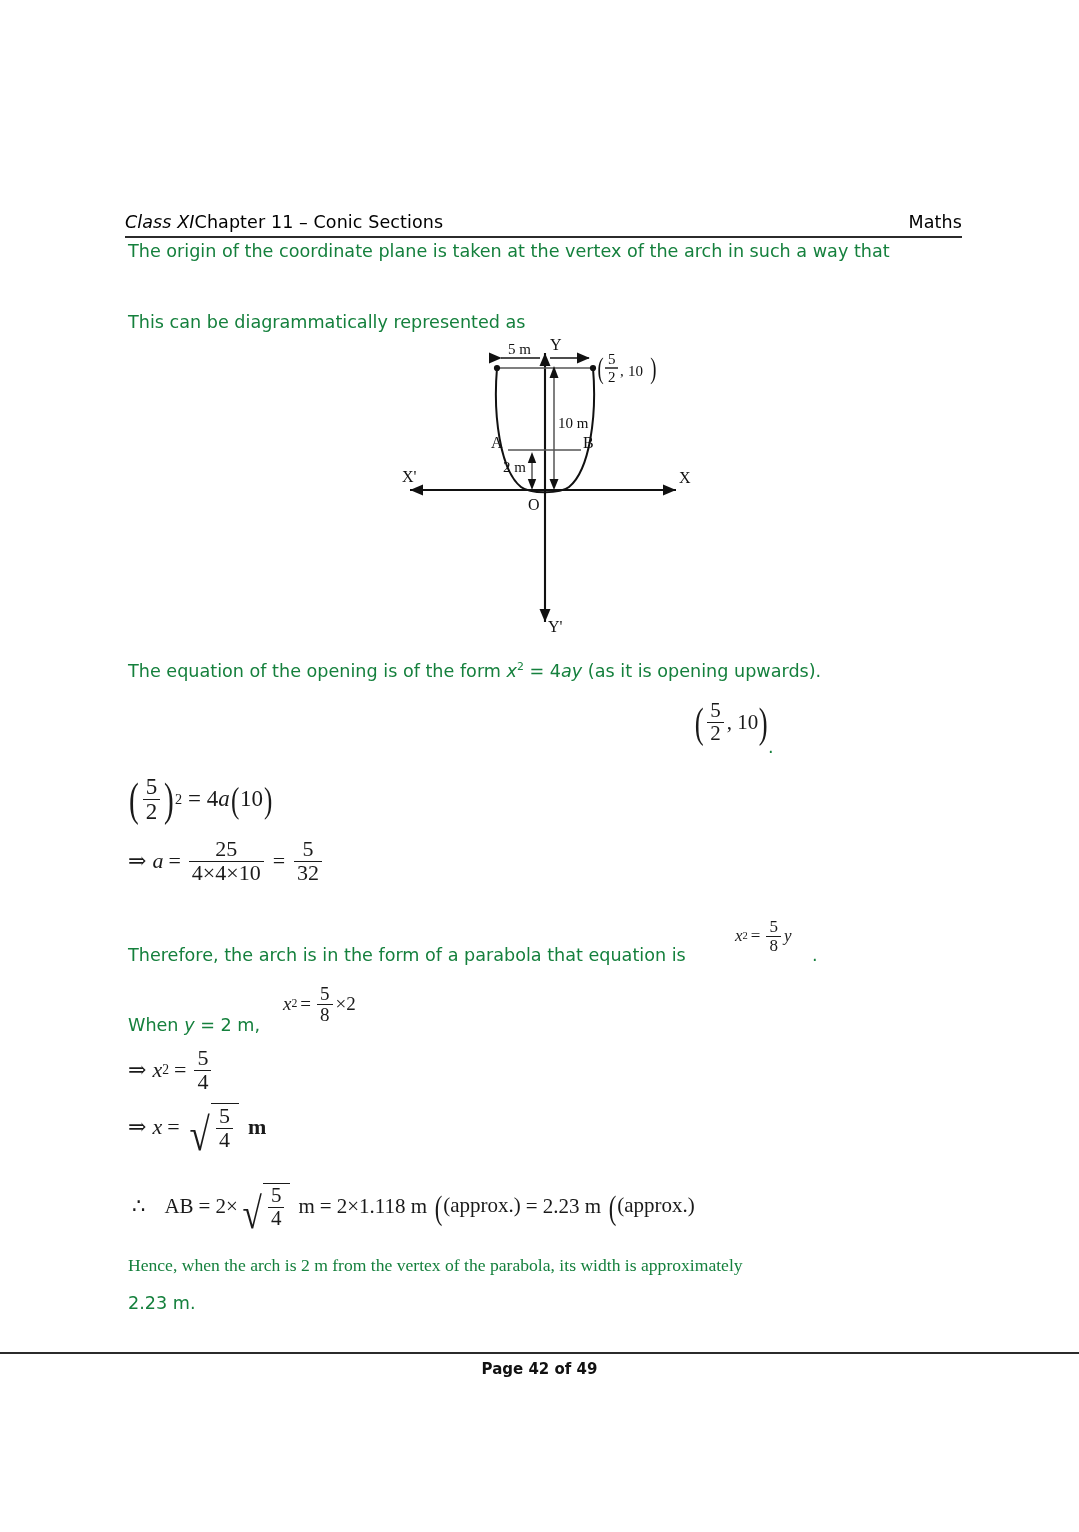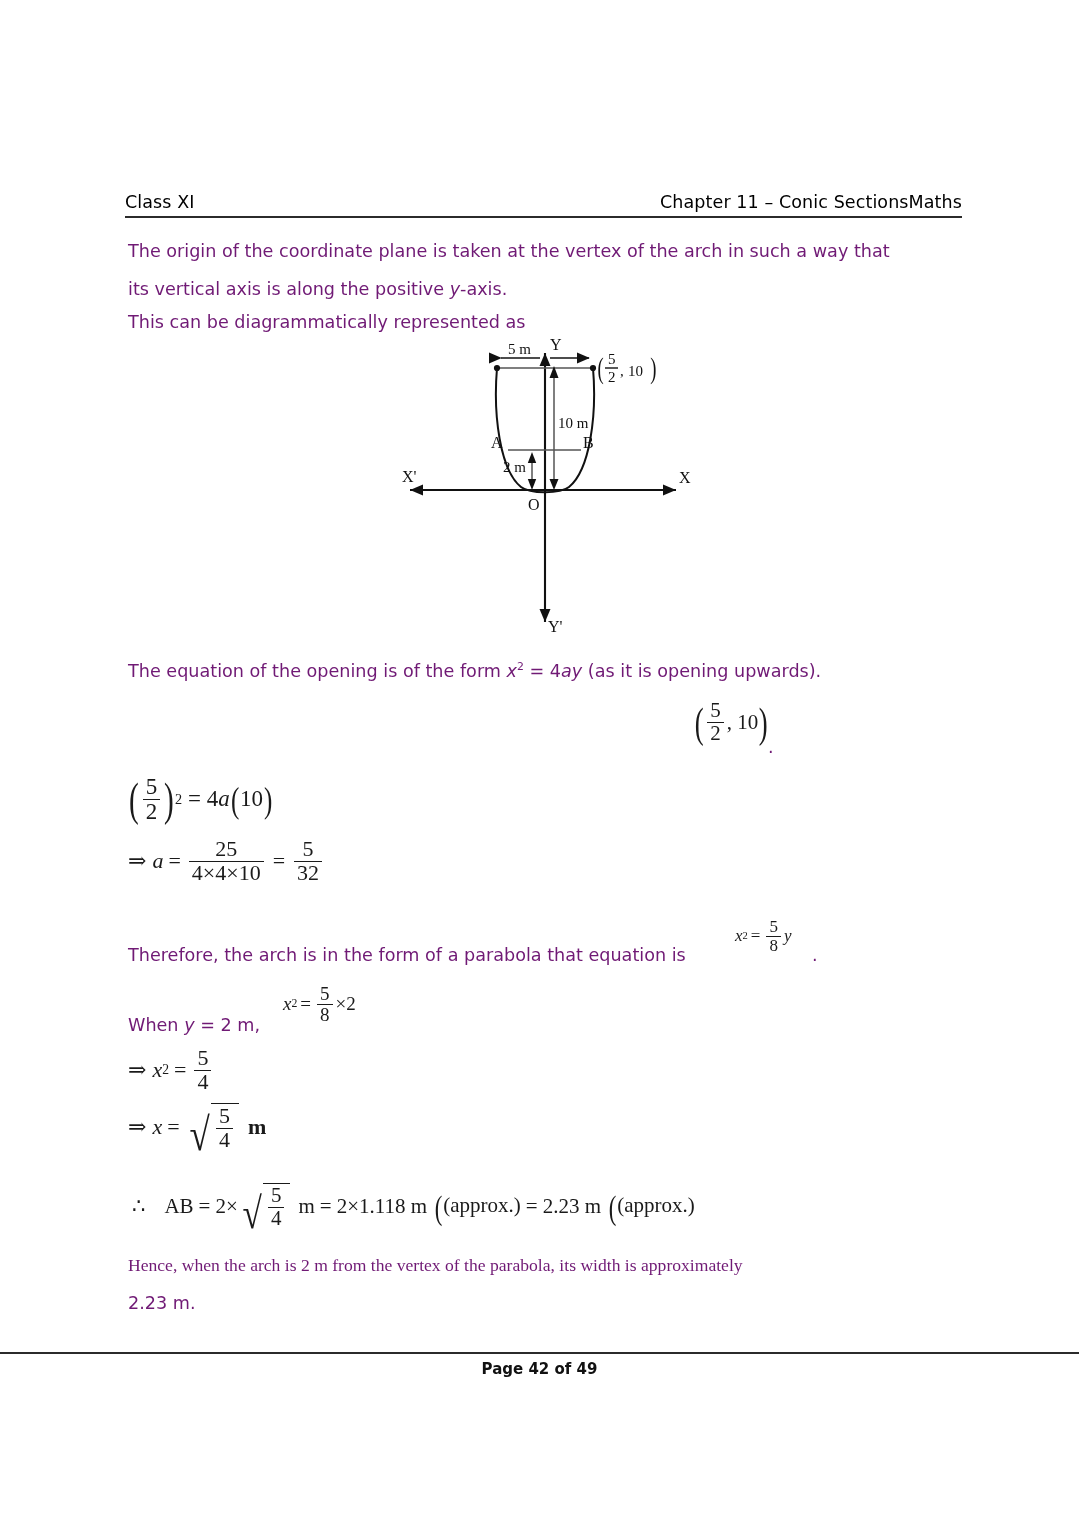--- a/index.html
+++ b/index.html
@@ -28,31 +28,31 @@
     top: 192px;
     width: 837px;
     display: flex;
     align-items: baseline;
     justify-content: space-between;
     font-size: 17.5px;
     letter-spacing: .1px;
     border-bottom: 2px solid #2b2b2b;
     padding-bottom: 4px;
   }
-  .header .h-left   { flex: 0 0 auto; }
-  .header .h-center { flex: 1 1 auto; text-align: right; }
+  .header .h-left   { flex: 0 0 auto; font-style: italic; }
+  .header .h-center { flex: 1 1 auto; text-align: left; margin-top: 20px; }
   .header .h-right  { flex: 0 0 auto; }
 
   
   .body-text {
     position: absolute;
     left: 128px;
     font-size: 17.6px;
     line-height: 38px;
-    color: #701a75;
+    color: #15803d;
     white-space: nowrap;
   }
 
   em.it { font-style: italic; }
   sup.sup { font-size: .62em; vertical-align: super; line-height: 0; }
 
   
   .math {
     position: absolute;
     font-family: "Liberation Serif", "DejaVu Serif", serif;
@@ -145,23 +145,20 @@
   <div class="header">
     <span class="h-left">Class XI</span>
     <span class="h-center">Chapter 11 – Conic Sections</span>
     <span class="h-right">Maths</span>
   </div>
 
   <div class="body-text" style="top:232px;">
     <span>The origin of the coordinate plane is taken at the vertex of the arch in such a way that</span>
   </div>
 
-  <div class="body-text" style="top:270px;">
-    <span>its vertical axis is along the positive </span><em class="it">y</em><span>-axis.</span>
-  </div>
 
   <div class="body-text" style="top:303px;">
     <span>This can be diagrammatically represented as</span>
   </div>
 
   <div class="diagram">
     <svg width="330" height="320" viewBox="0 0 330 320" xmlns="http://www.w3.org/2000/svg">
       <defs>
         <marker id="arrH" markerWidth="10" markerHeight="8" refX="9" refY="4" orient="auto">
           <path d="M0,0 L10,4 L0,8 z" fill="#111"></path>

